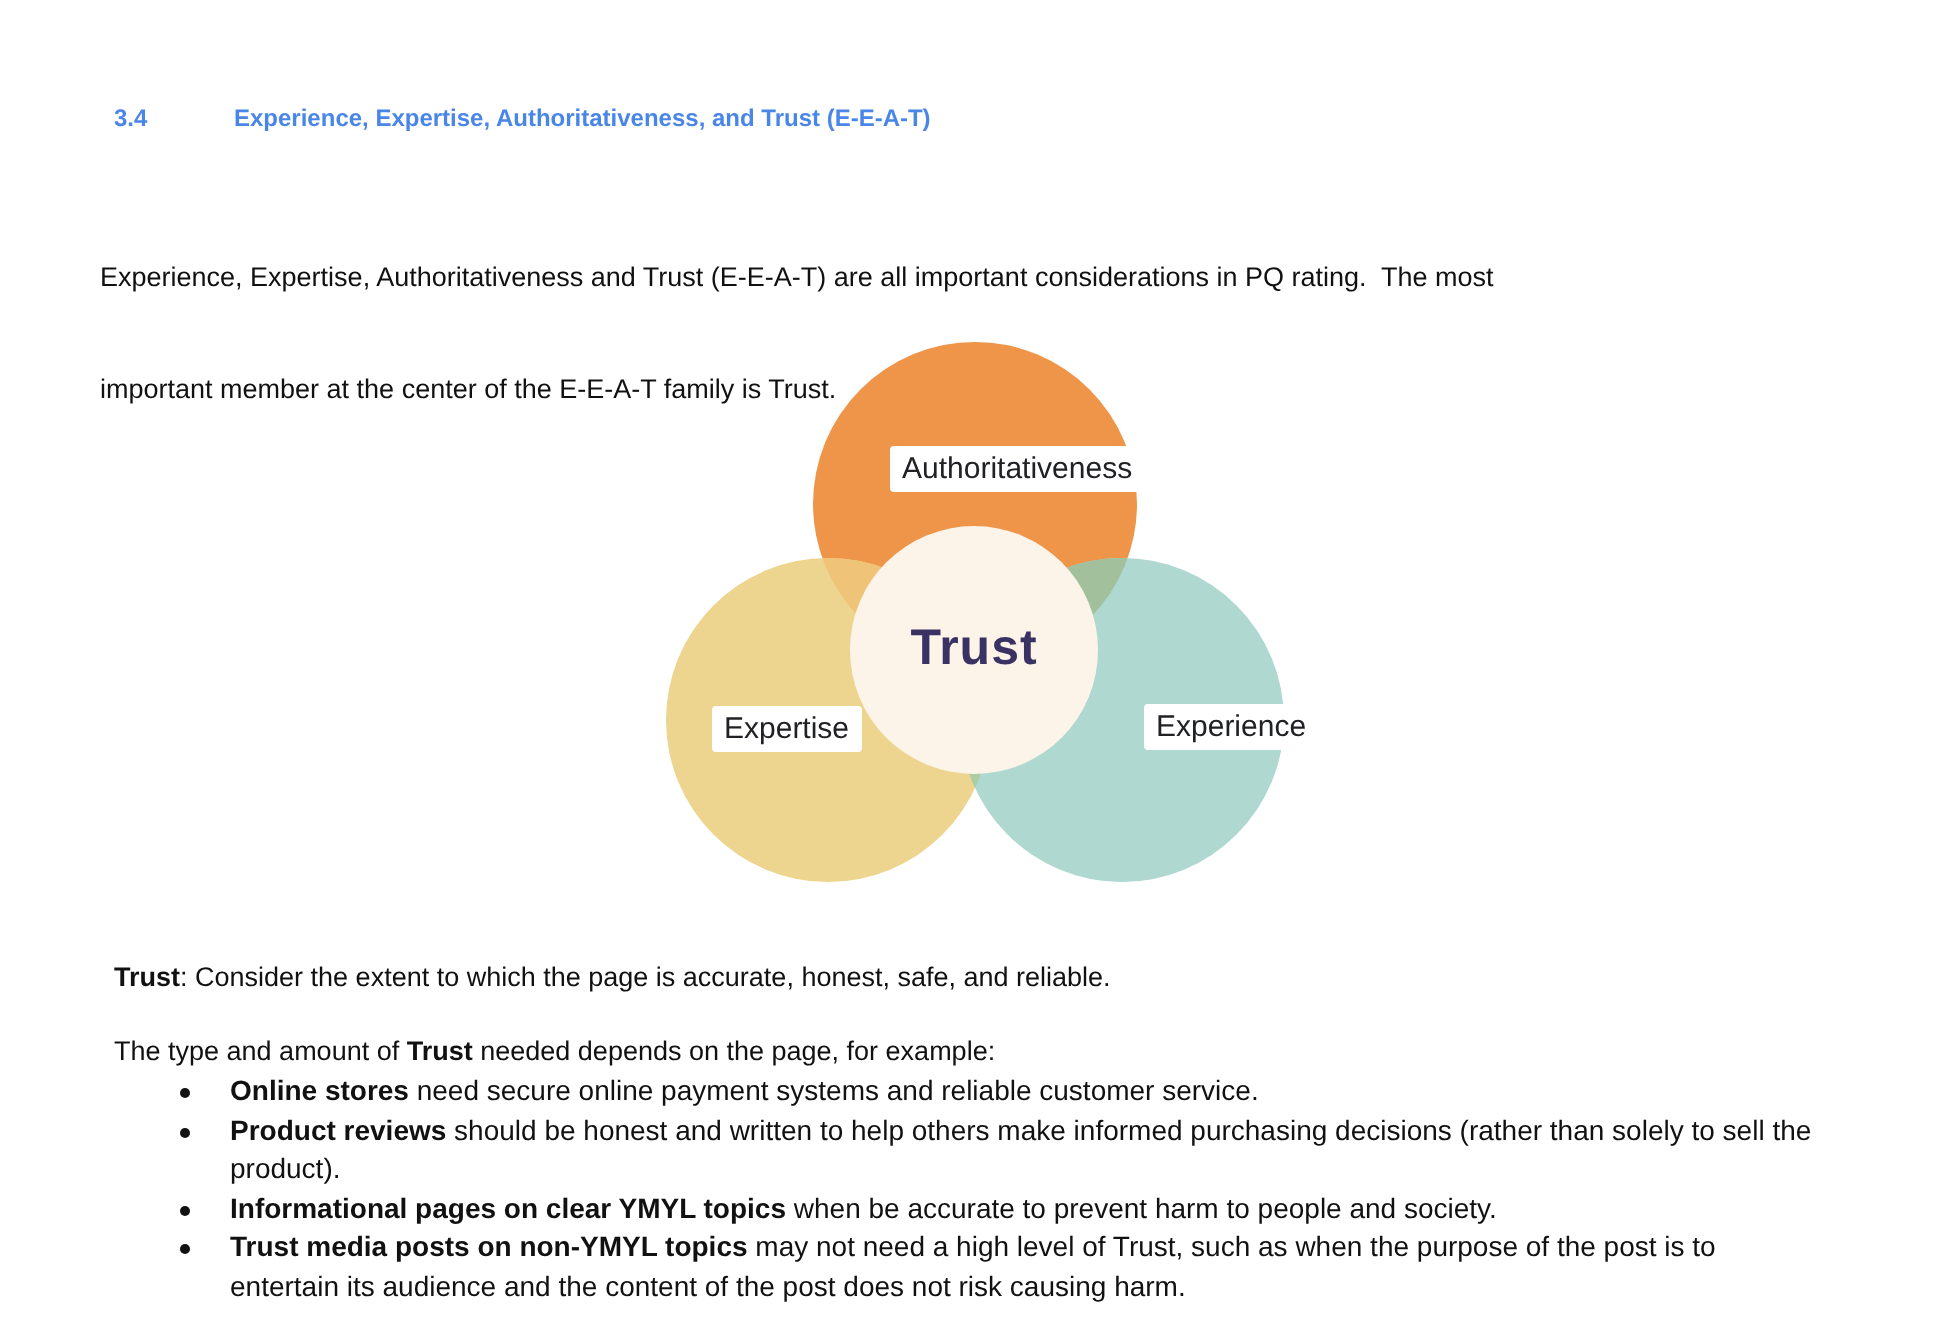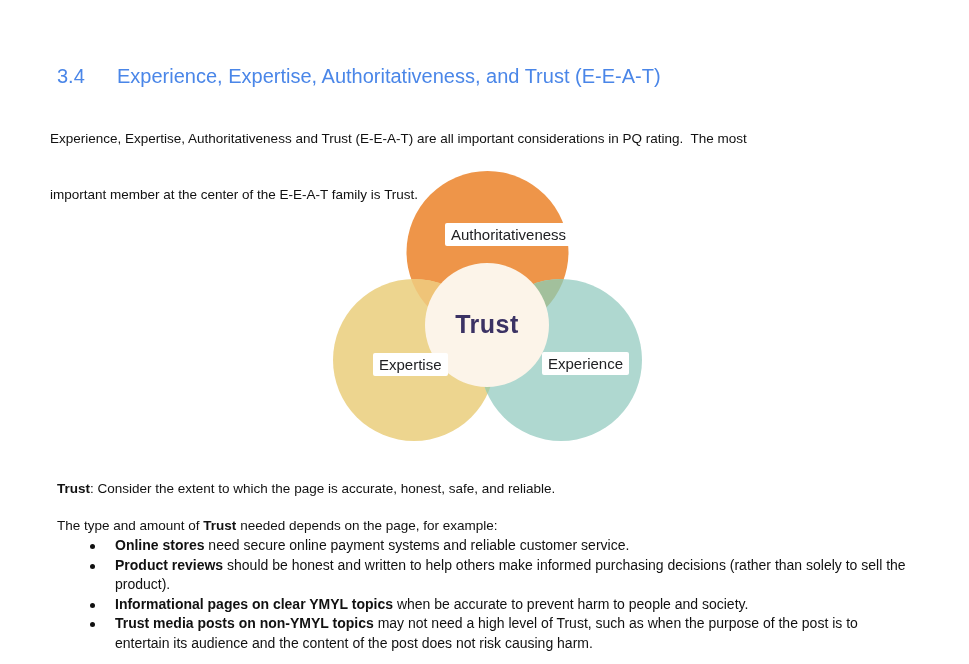--- a/index.html
+++ b/index.html
@@ -11,25 +11,24 @@
     font-family: "Liberation Sans", sans-serif;
     color: #111111;
     overflow: hidden;
   }
   .abs { position: absolute; }
 
   
   #heading {
     left: 57px; top: 52px;
     display: flex;
-    font-size: 20px;
-    font-weight: normal;
+    font-size: 12px;
+    font-weight: bold;
     color: #4A86E8;
     width: 860px;
-    margin-top: 13px;
   }
   #heading .hnum { width: 60px; flex: 0 0 60px; }
 
   
   .bodytext {
     font-size: 13.5px;
     line-height: 18.5px;
     color: #111111;
     white-space: pre-wrap;
   }
@@ -66,22 +65,22 @@
     position: absolute;
     background: #ffffff;
     color: #202124;
     font-size: 15px;
     font-weight: 500;
     padding: 3px 6px;
     border-radius: 2px;
     white-space: nowrap;
   }
   #label-authoritativeness { left: 115px; top: 58px; }
-  #label-expertise { left: 26px; top: 188px; margin-left: 17px; }
-  #label-experience { left: 212px; top: 187px; }
+  #label-expertise { left: 26px; top: 188px; }
+  #label-experience { left: 242px; top: 187px; }
 
   #trust-center-label {
     position: absolute;
     left: 97px; top: 145px;
     width: 120px;
     text-align: center;
     font-size: 25px;
     font-weight: bold;
     letter-spacing: 0.5px;
     color: #3B3264;

